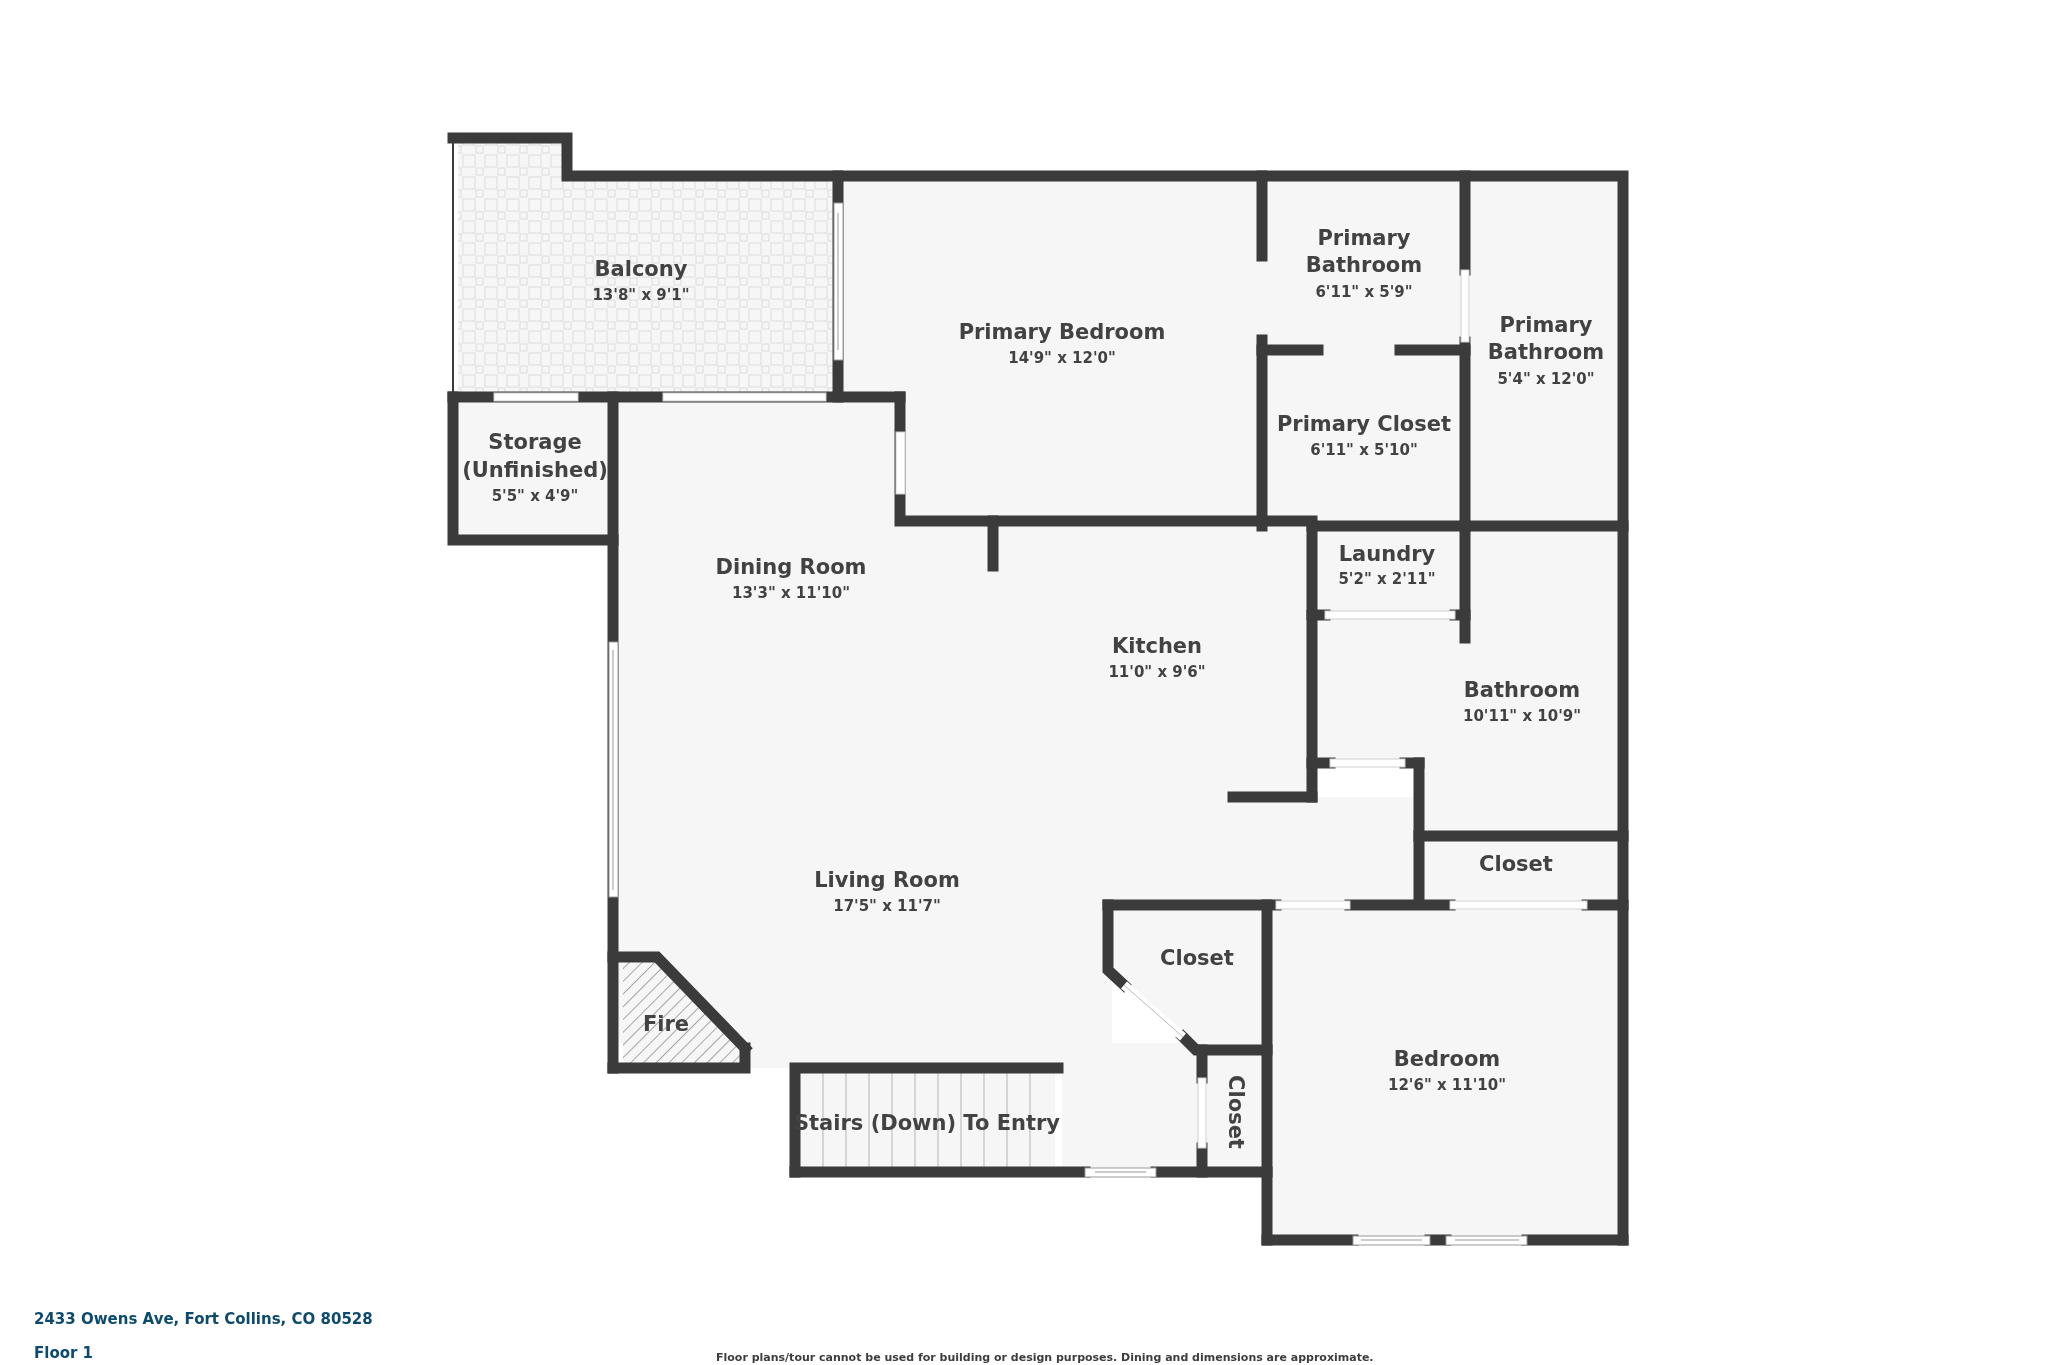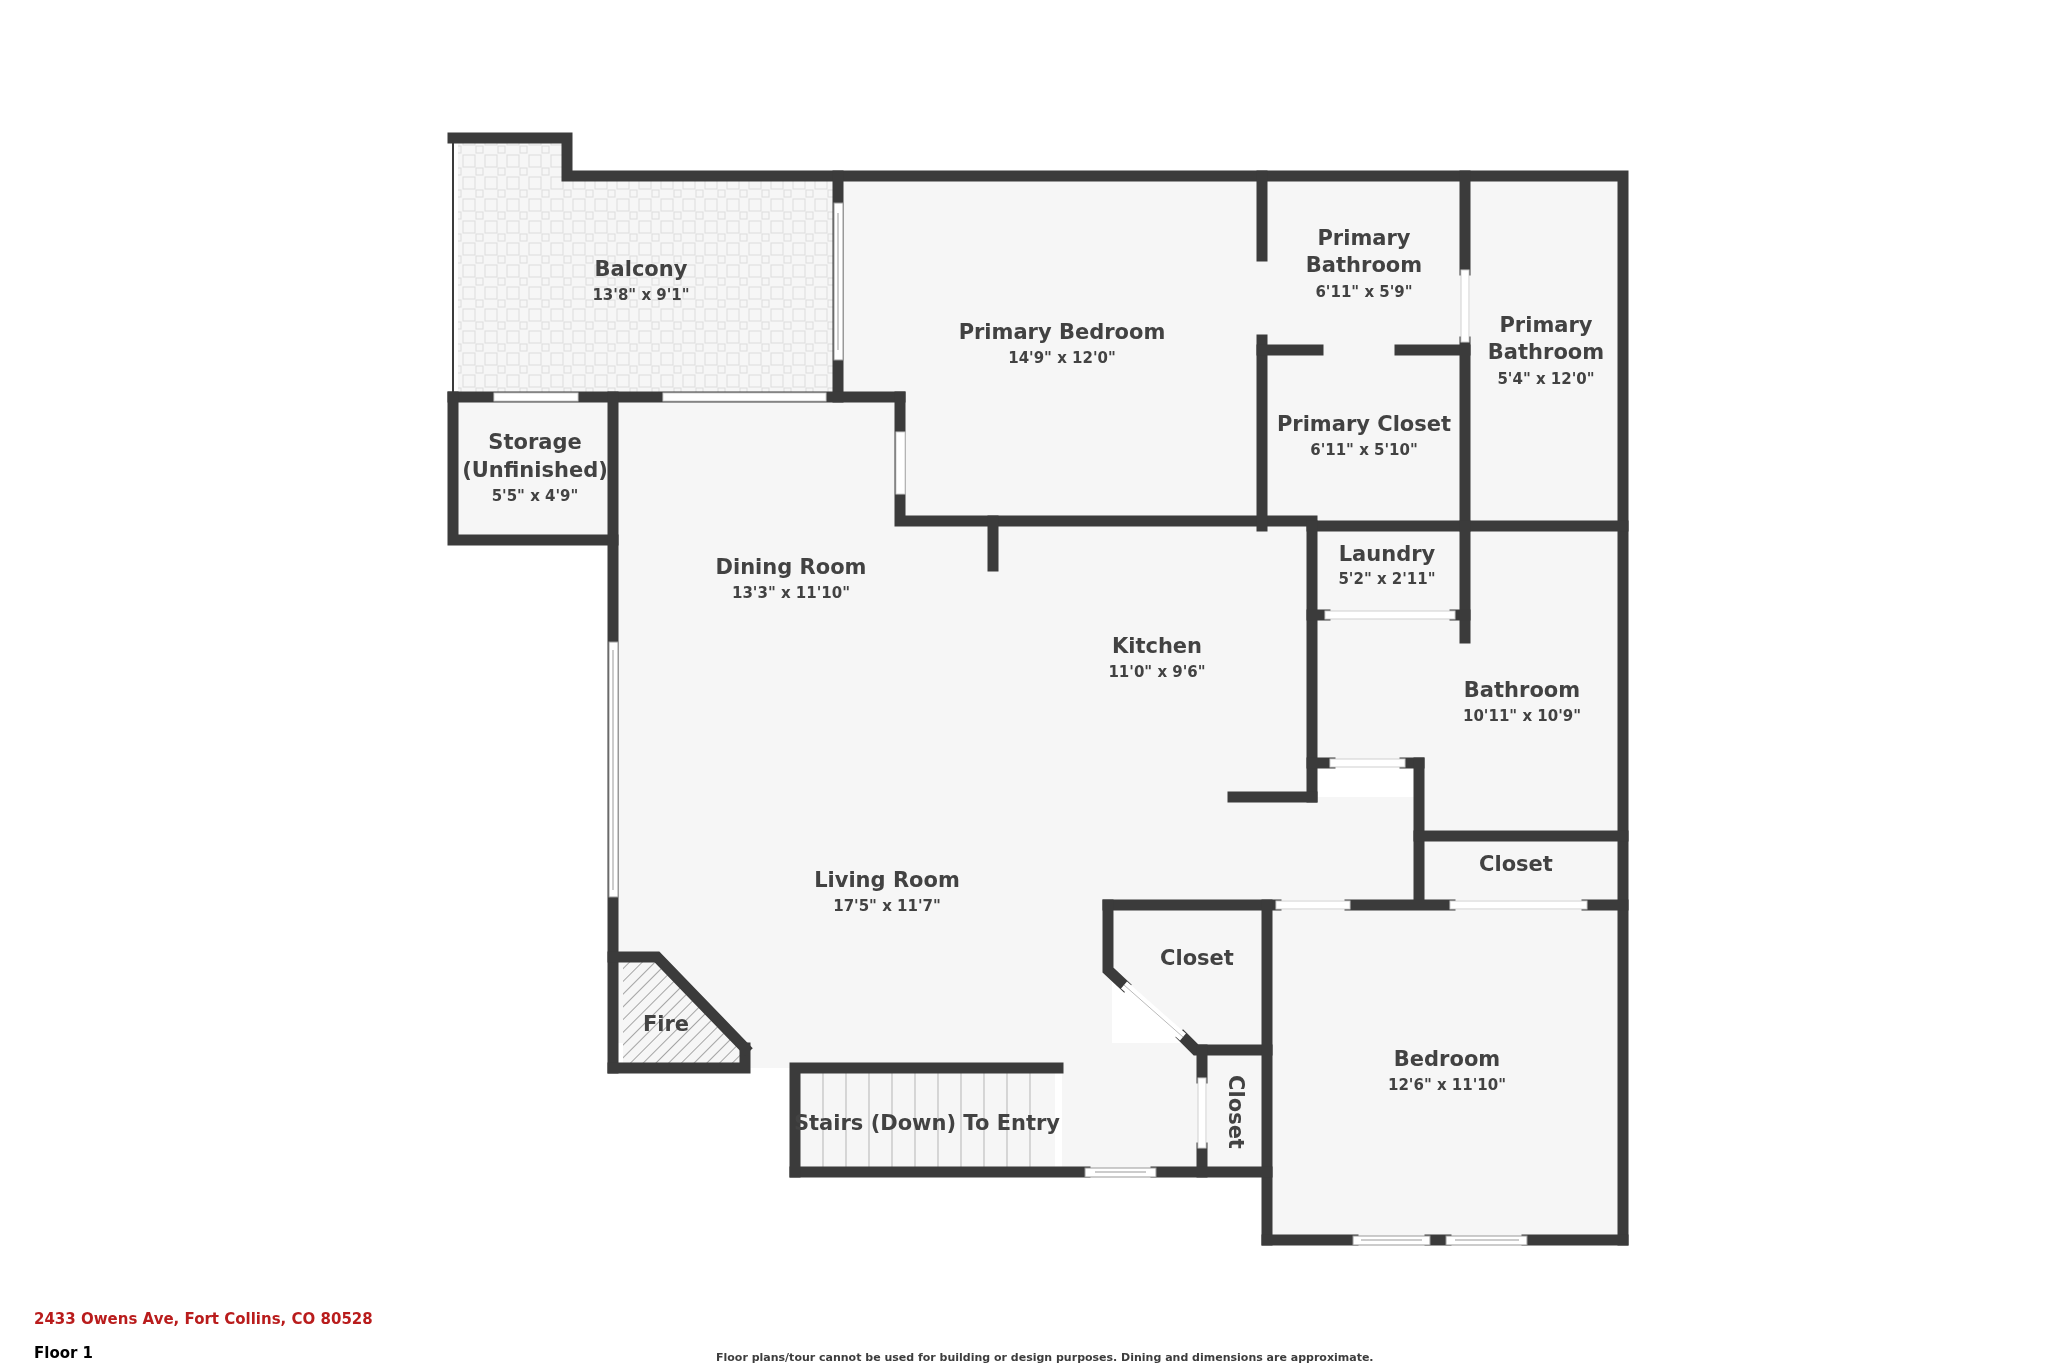--- a/index.html
+++ b/index.html
@@ -2,22 +2,22 @@
 <html><head>
 <meta charset="utf-8">
 <style>
   html,body{margin:0;padding:0;background:#ffffff;}
   body{width:2048px;height:1365px;position:relative;overflow:hidden;font-family:"DejaVu Sans","Liberation Sans",sans-serif;}
   #plan{position:absolute;left:0;top:0;}
   .wall{fill:none;stroke:#3b3b3b;stroke-width:11;stroke-linecap:square;stroke-linejoin:miter;}
   .floor{fill:#f6f6f6;}
   .room-name{font-family:"DejaVu Sans","Liberation Sans",sans-serif;font-weight:bold;font-size:21px;fill:#424242;text-anchor:middle;}
   .room-dim{font-family:"DejaVu Sans","Liberation Sans",sans-serif;font-weight:bold;font-size:15px;fill:#424242;text-anchor:middle;}
-  .footer-addr{position:absolute;left:34px;top:1310px;font-family:"DejaVu Sans","Liberation Sans",sans-serif;font-weight:bold;font-size:15px;color:#b91c1c;}
-  .footer-floor{position:absolute;left:34px;top:1344px;font-family:"DejaVu Sans","Liberation Sans",sans-serif;font-weight:bold;font-size:15px;color:#000000;}
+  .footer-addr{position:absolute;left:34px;top:1310px;font-family:"DejaVu Sans","Liberation Sans",sans-serif;font-weight:bold;font-size:15px;color:#0c4a6e;}
+  .footer-floor{position:absolute;left:34px;top:1344px;font-family:"DejaVu Sans","Liberation Sans",sans-serif;font-weight:bold;font-size:15px;color:#0c4a6e;}
   .footer-disclaimer{position:absolute;left:716px;top:1351px;font-family:"DejaVu Sans","Liberation Sans",sans-serif;font-weight:bold;font-size:11px;color:#3d3d3d;}
 </style>
 </head>
 <body>
 
 <svg id="plan" width="2048" height="1365" viewBox="0 0 2048 1365" xmlns="http://www.w3.org/2000/svg">
   <defs>
     <pattern id="tile" width="22" height="22" patternUnits="userSpaceOnUse">
       <rect width="22" height="22" fill="#f6f6f6"></rect>
       <rect x="1" y="1" width="12" height="12" fill="none" stroke="#dddddd" stroke-width="1"></rect>

